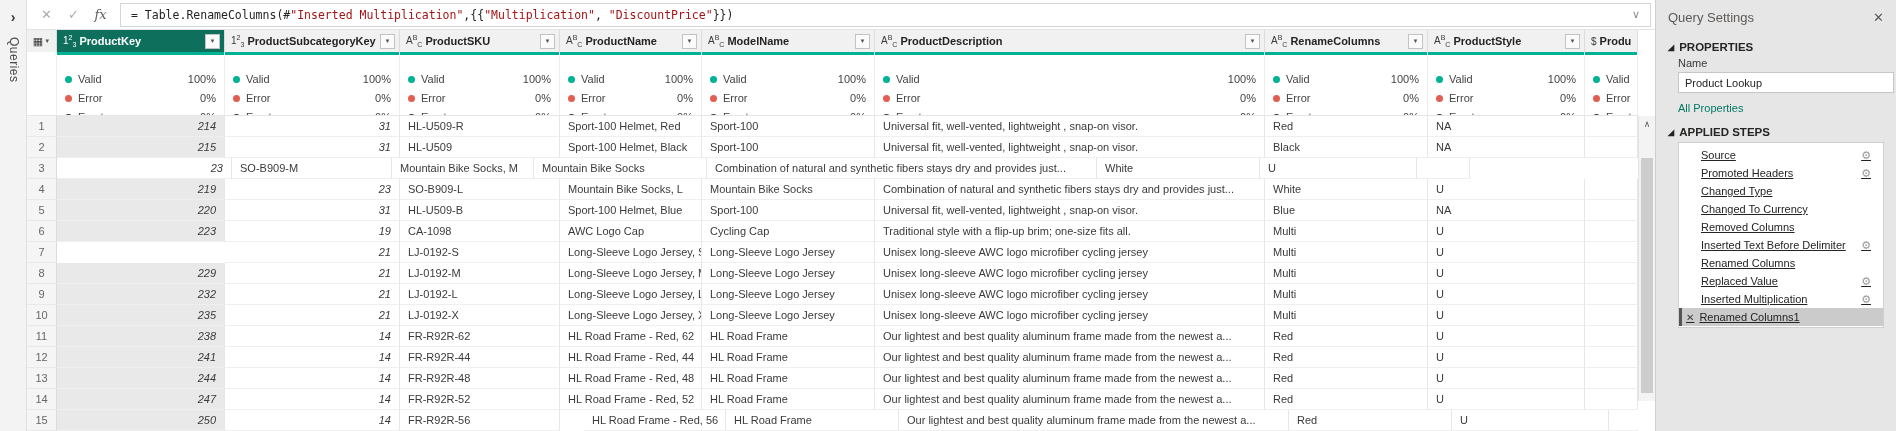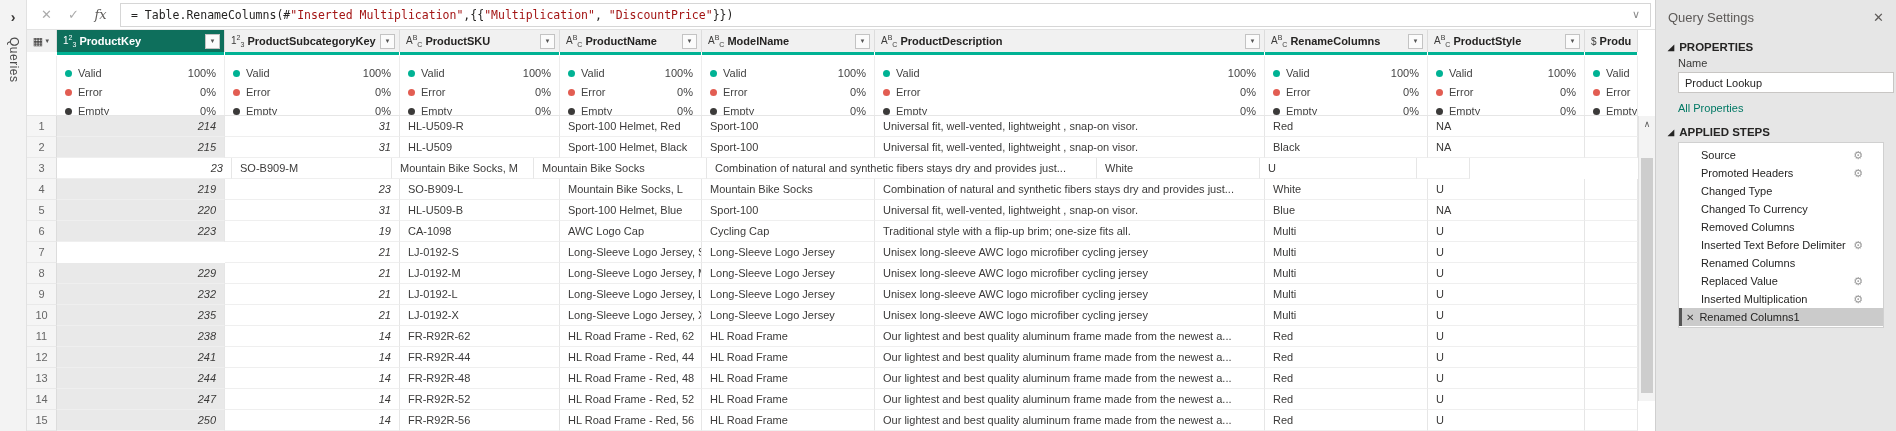--- a/index.html
+++ b/index.html
@@ -45,21 +45,21 @@
   .corner-cell { flex:0 0 30px; background:#f1f1f1; border-right:1px solid #dcdcdc;
                  display:flex; align-items:center; justify-content:center; color:#3b3a39; cursor:pointer; }
   .corner-cell .tbl { font-size:11px; } .corner-cell .drp { font-size:6px; margin-left:1px; color:#555; }
 
   .bar-row { height:4px; background:#fff; }
   .bar-gutter { flex:0 0 30px; }
   .bar-seg { flex:0 0 auto; height:3px; margin-top:0; background:var(--accent,#00b294); border-right:1px solid #fff; }
 
   .stats-row { height:60px; border-bottom:1px solid #e6e6e6; }
   .stats-gutter { flex:0 0 30px; background:#fff; border-right:1px solid #ededed; }
-  .stats-cell { flex:0 0 auto; padding:8px 8px 0 8px; border-right:1px solid #ededed; overflow:hidden; }
+  .stats-cell { flex:0 0 auto; padding:14px 8px 0 8px; border-right:1px solid #ededed; overflow:hidden; }
   .stat-line { display:flex; justify-content:space-between; height:19px; line-height:19px; color:#444; white-space:nowrap; }
   .dot { display:inline-block; width:7px; height:7px; border-radius:50%; margin-right:6px; vertical-align:middle; position:relative; top:-1px; }
   .dot.valid { background:var(--accent,#00b294); }
   .dot.error { background:var(--error-red,#e25d52); }
   .dot.empty { background:#3b3a39; }
 
   .data-row { height:21px; }
   .rownum { flex:0 0 30px; background:#f5f5f5; border-right:1px solid #dcdcdc; border-bottom:1px solid #e9e9e9;
             text-align:center; line-height:20px; color:#666; cursor:pointer; }
   .cell { flex:0 0 auto; padding:0 8px; line-height:20px; border-right:1px solid #e6e6e6;
@@ -77,22 +77,22 @@
   .qs-title-row { display:flex; justify-content:space-between; align-items:center; padding:10px 0 4px; }
   .qs-title { font-size:13px; color:#5d5a58; }
   .qs-close { color:#5d5a58; font-size:13px; cursor:pointer; }
   .sec-hdr { display:flex; align-items:center; font-weight:bold; font-size:11.5px; color:#252423; margin:12px 0 4px; }
   .sec-tri { font-size:8px; color:#252423; margin:0 5px 0 0; }
   .qs-label { margin:4px 0 3px 10px; color:#3b3a39; }
   .qs-input { display:block; width:216px; height:21px; margin-left:10px; border:1px solid #c8c6c4;
               background:#fff; font-family:"Liberation Sans",sans-serif; font-size:11px; padding:0 6px; color:#252423; }
   .qs-link { margin:9px 0 2px 10px; color:var(--link-teal,#007864); cursor:pointer; }
   .steps-list { background:#fff; border:1px solid #d0d0d0; margin:2px 0 0 10px; width:206px; height:186px; overflow:hidden; padding-top:3px; }
-  .step { display:flex; align-items:center; height:18px; padding:0 20px 0 22px; position:relative;
-          color:#252423; cursor:pointer; white-space:nowrap; }
+  .step { display:flex; align-items:center; height:18px; padding:0 12px 0 22px; position:relative;
+          color:#252423; cursor:pointer; white-space:nowrap;text-decoration:underline; }
   .step .gear { margin-left:auto; color:#9a9a9a; font-size:11px; }
   .step.selected { background:#cbcbcb; border-left:3px solid #555; padding-left:4px; }
   .step .del { color:#3b3a39; font-size:10px; margin-right:5px; }
 </style>
 </head>
 <body>
 
 <div class="app">
 
   <div class="left-rail">
@@ -469,21 +469,21 @@
           <div class="cell" style="flex-basis: 390px;">Our lightest and best quality aluminum frame made from the newest a...</div>
           <div class="cell" style="flex-basis: 163px;">Red</div>
           <div class="cell" style="flex-basis: 157px;">U</div>
           <div class="cell" style="flex-basis: 53px;"></div>
         </div>
         <div class="g-row data-row">
           <div class="rownum">15</div>
           <div class="cell num selcol" style="flex-basis: 168px;">250</div>
           <div class="cell num" style="flex-basis: 175px;">14</div>
           <div class="cell" style="flex-basis: 160px;">FR-R92R-56</div>
-          <div class="cell" style="flex-basis: 142px;">HL Road Frame - Red, 56</div>
+          <div class="cell" style="flex-basis: 142px; margin-left: 24px;">HL Road Frame - Red, 56</div>
           <div class="cell" style="flex-basis: 173px;">HL Road Frame</div>
           <div class="cell" style="flex-basis: 390px;">Our lightest and best quality aluminum frame made from the newest a...</div>
           <div class="cell" style="flex-basis: 163px;">Red</div>
           <div class="cell" style="flex-basis: 157px;">U</div>
           <div class="cell" style="flex-basis: 53px;"></div>
         </div>
       </div>
 
     <div class="vscroll">
       <div class="vs-up">∧</div>

